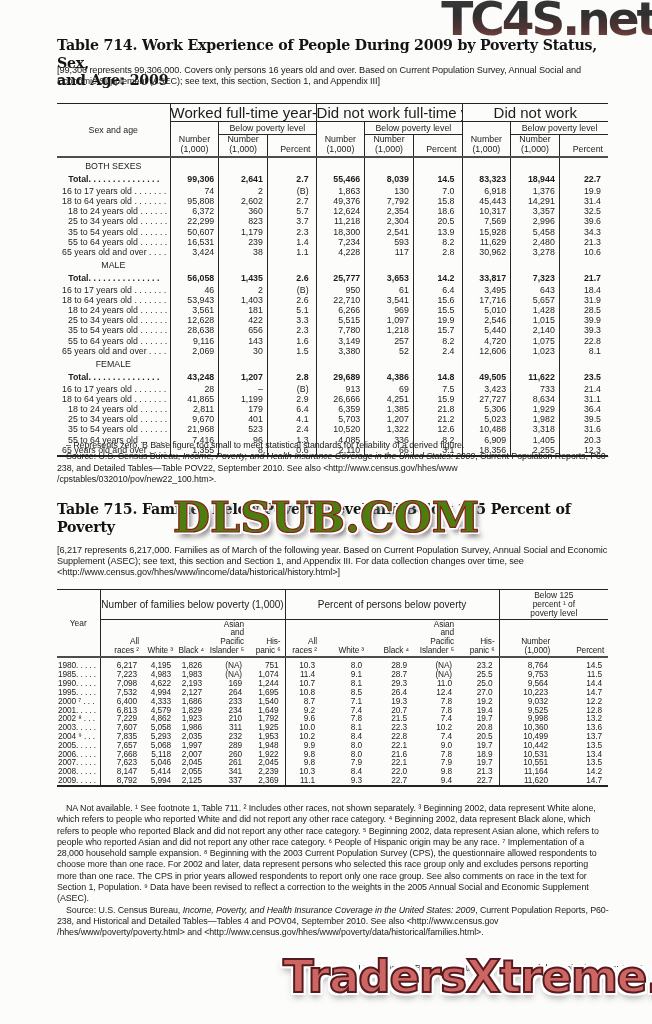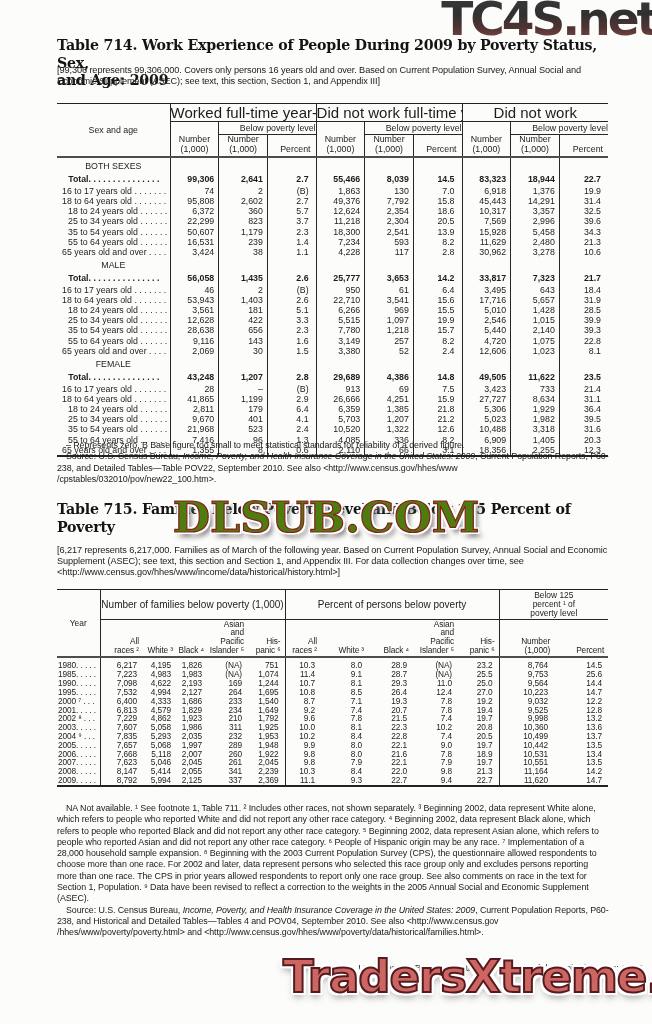--- a/index.html
+++ b/index.html
@@ -15,21 +15,21 @@
   .twrap{position:absolute;left:57px;}
   #t714wrap{top:103px;} #t715wrap{top:589px;}
   table{border-collapse:collapse;table-layout:fixed;width:551px;}
   #t714,#t715{border-top:1.5px solid #222;border-bottom:2px solid #222;}
   th,td{font-weight:normal;padding:0;white-space:nowrap;}
   .bl{border-left:1px solid #262626;}
   #t714 thead,#t715 thead{border-bottom:2.5px solid #4d4d4d;}
   #t714 .stub714{font-size:8.8px;text-align:center;vertical-align:middle;border-bottom:2.5px solid #4d4d4d;}
   .gt{border-bottom:1px solid #262626;text-align:center;font-size:15px;height:13px;vertical-align:middle;overflow:hidden;}
   #t715 .gt{font-size:10px;}
-  #t714 .bpl{border-bottom:1px solid #262626;text-align:right;font-size:8.8px;height:12px;vertical-align:middle;}
+  #t714 .bpl{border-bottom:1px solid #262626;text-align:center;font-size:8.8px;height:12px;vertical-align:middle;}
   #t714 .numhead{vertical-align:bottom;text-align:center;font-size:8.8px;line-height:9.6px;padding-bottom:2px;border-bottom:2.5px solid #4d4d4d;}
   #t714 .numhead2{vertical-align:bottom;text-align:center;font-size:8.8px;line-height:9.6px;padding-bottom:2px;border-bottom:2.5px solid #4d4d4d;}
   #t714 .pcthead{vertical-align:bottom;text-align:right;padding-right:5px;padding-bottom:2px;font-size:8.8px;border-bottom:2.5px solid #4d4d4d;}
   #t714 td{font-size:8.8px;height:10.2px;line-height:10.2px;text-align:right;padding-right:4px;overflow:hidden;}
   #t714 td.pct{padding-right:7px;}
   #t714 td.lab{text-align:center;padding-left:5px;}
   #t714 td.lab.ind{padding-left:11px;}
   #t714 tr.totalrow td{font-weight:bold;height:13.5px;vertical-align:bottom;padding-bottom:1px;}
   #t714 tr.secrow td{height:13px;vertical-align:bottom;}
   #t714 td.seclabel{text-align:center;padding:0;}
@@ -569,21 +569,21 @@
             <td>4,983</td>
             <td>1,983</td>
             <td>(NA)</td>
             <td>1,074</td>
             <td class="bl">11.4</td>
             <td>9.1</td>
             <td>28.7</td>
             <td>(NA)</td>
             <td>25.5</td>
             <td class="bl">9,753</td>
-            <td>25.6</td>
+            <td>11.5</td>
           </tr>
           <tr>
             <td class="yr">1990. . . . .</td>
             <td class="bl">7,098</td>
             <td>4,622</td>
             <td>2,193</td>
             <td>169</td>
             <td>1,244</td>
             <td class="bl">10.7</td>
             <td>8.1</td>

